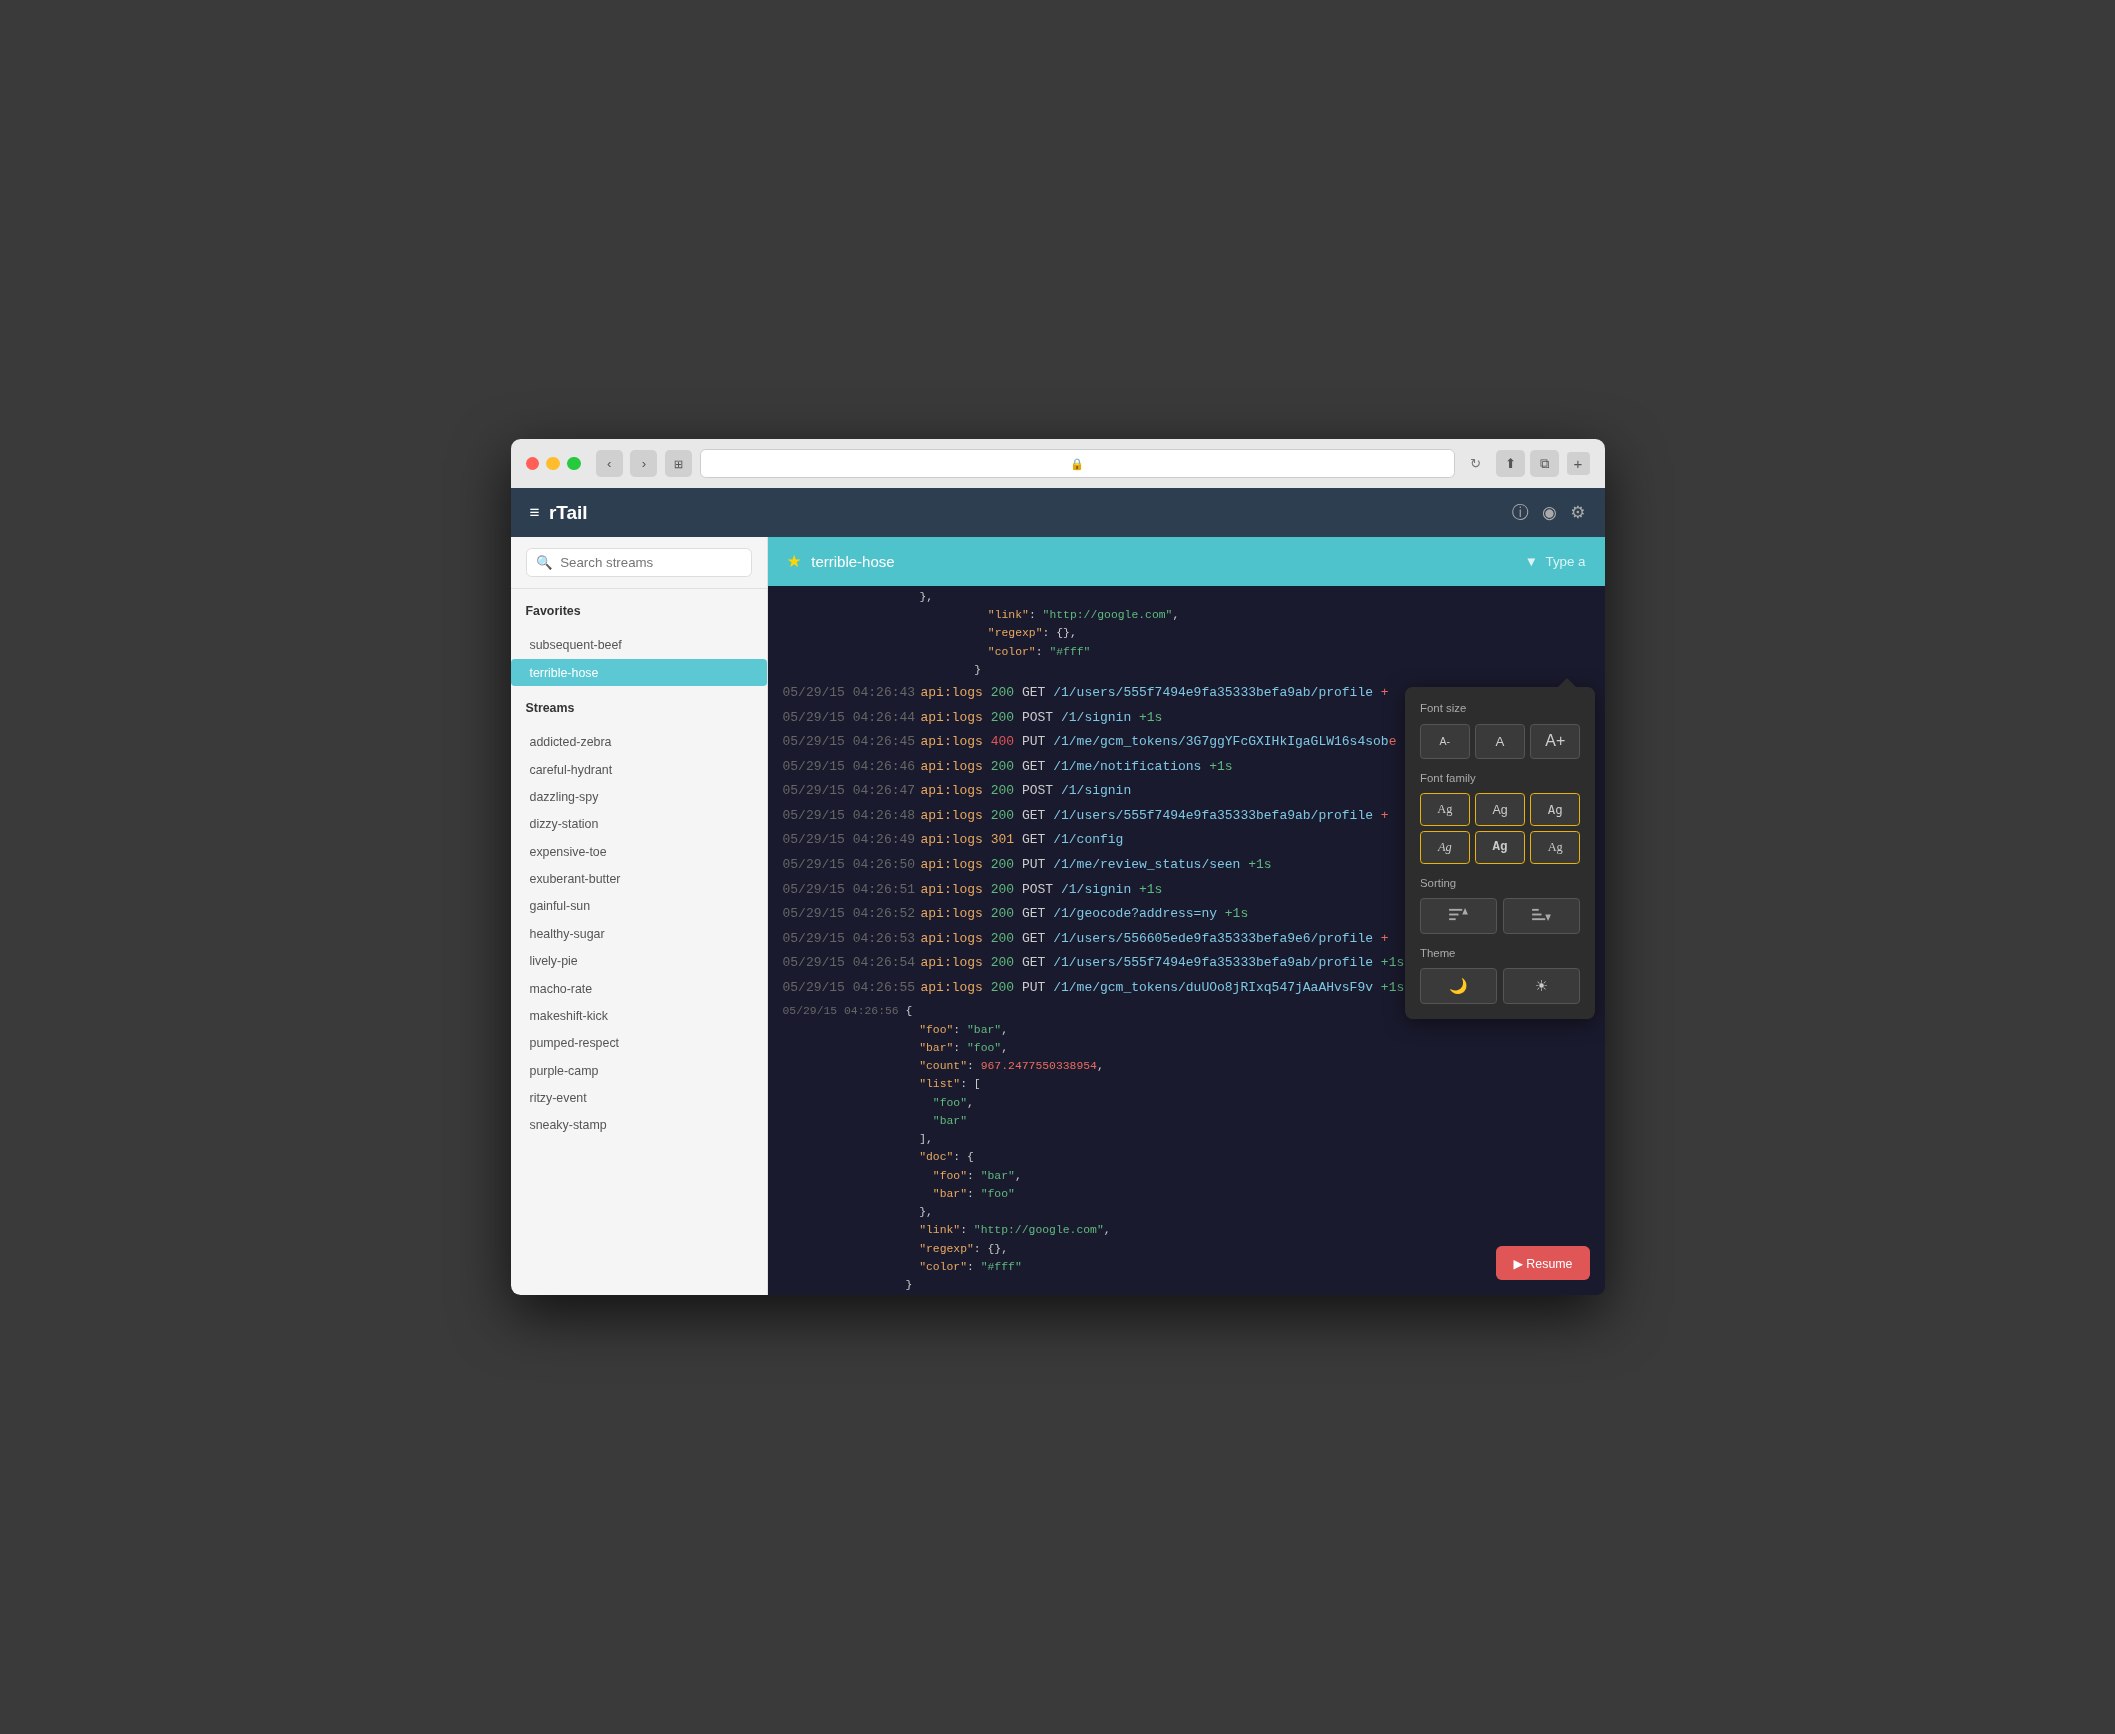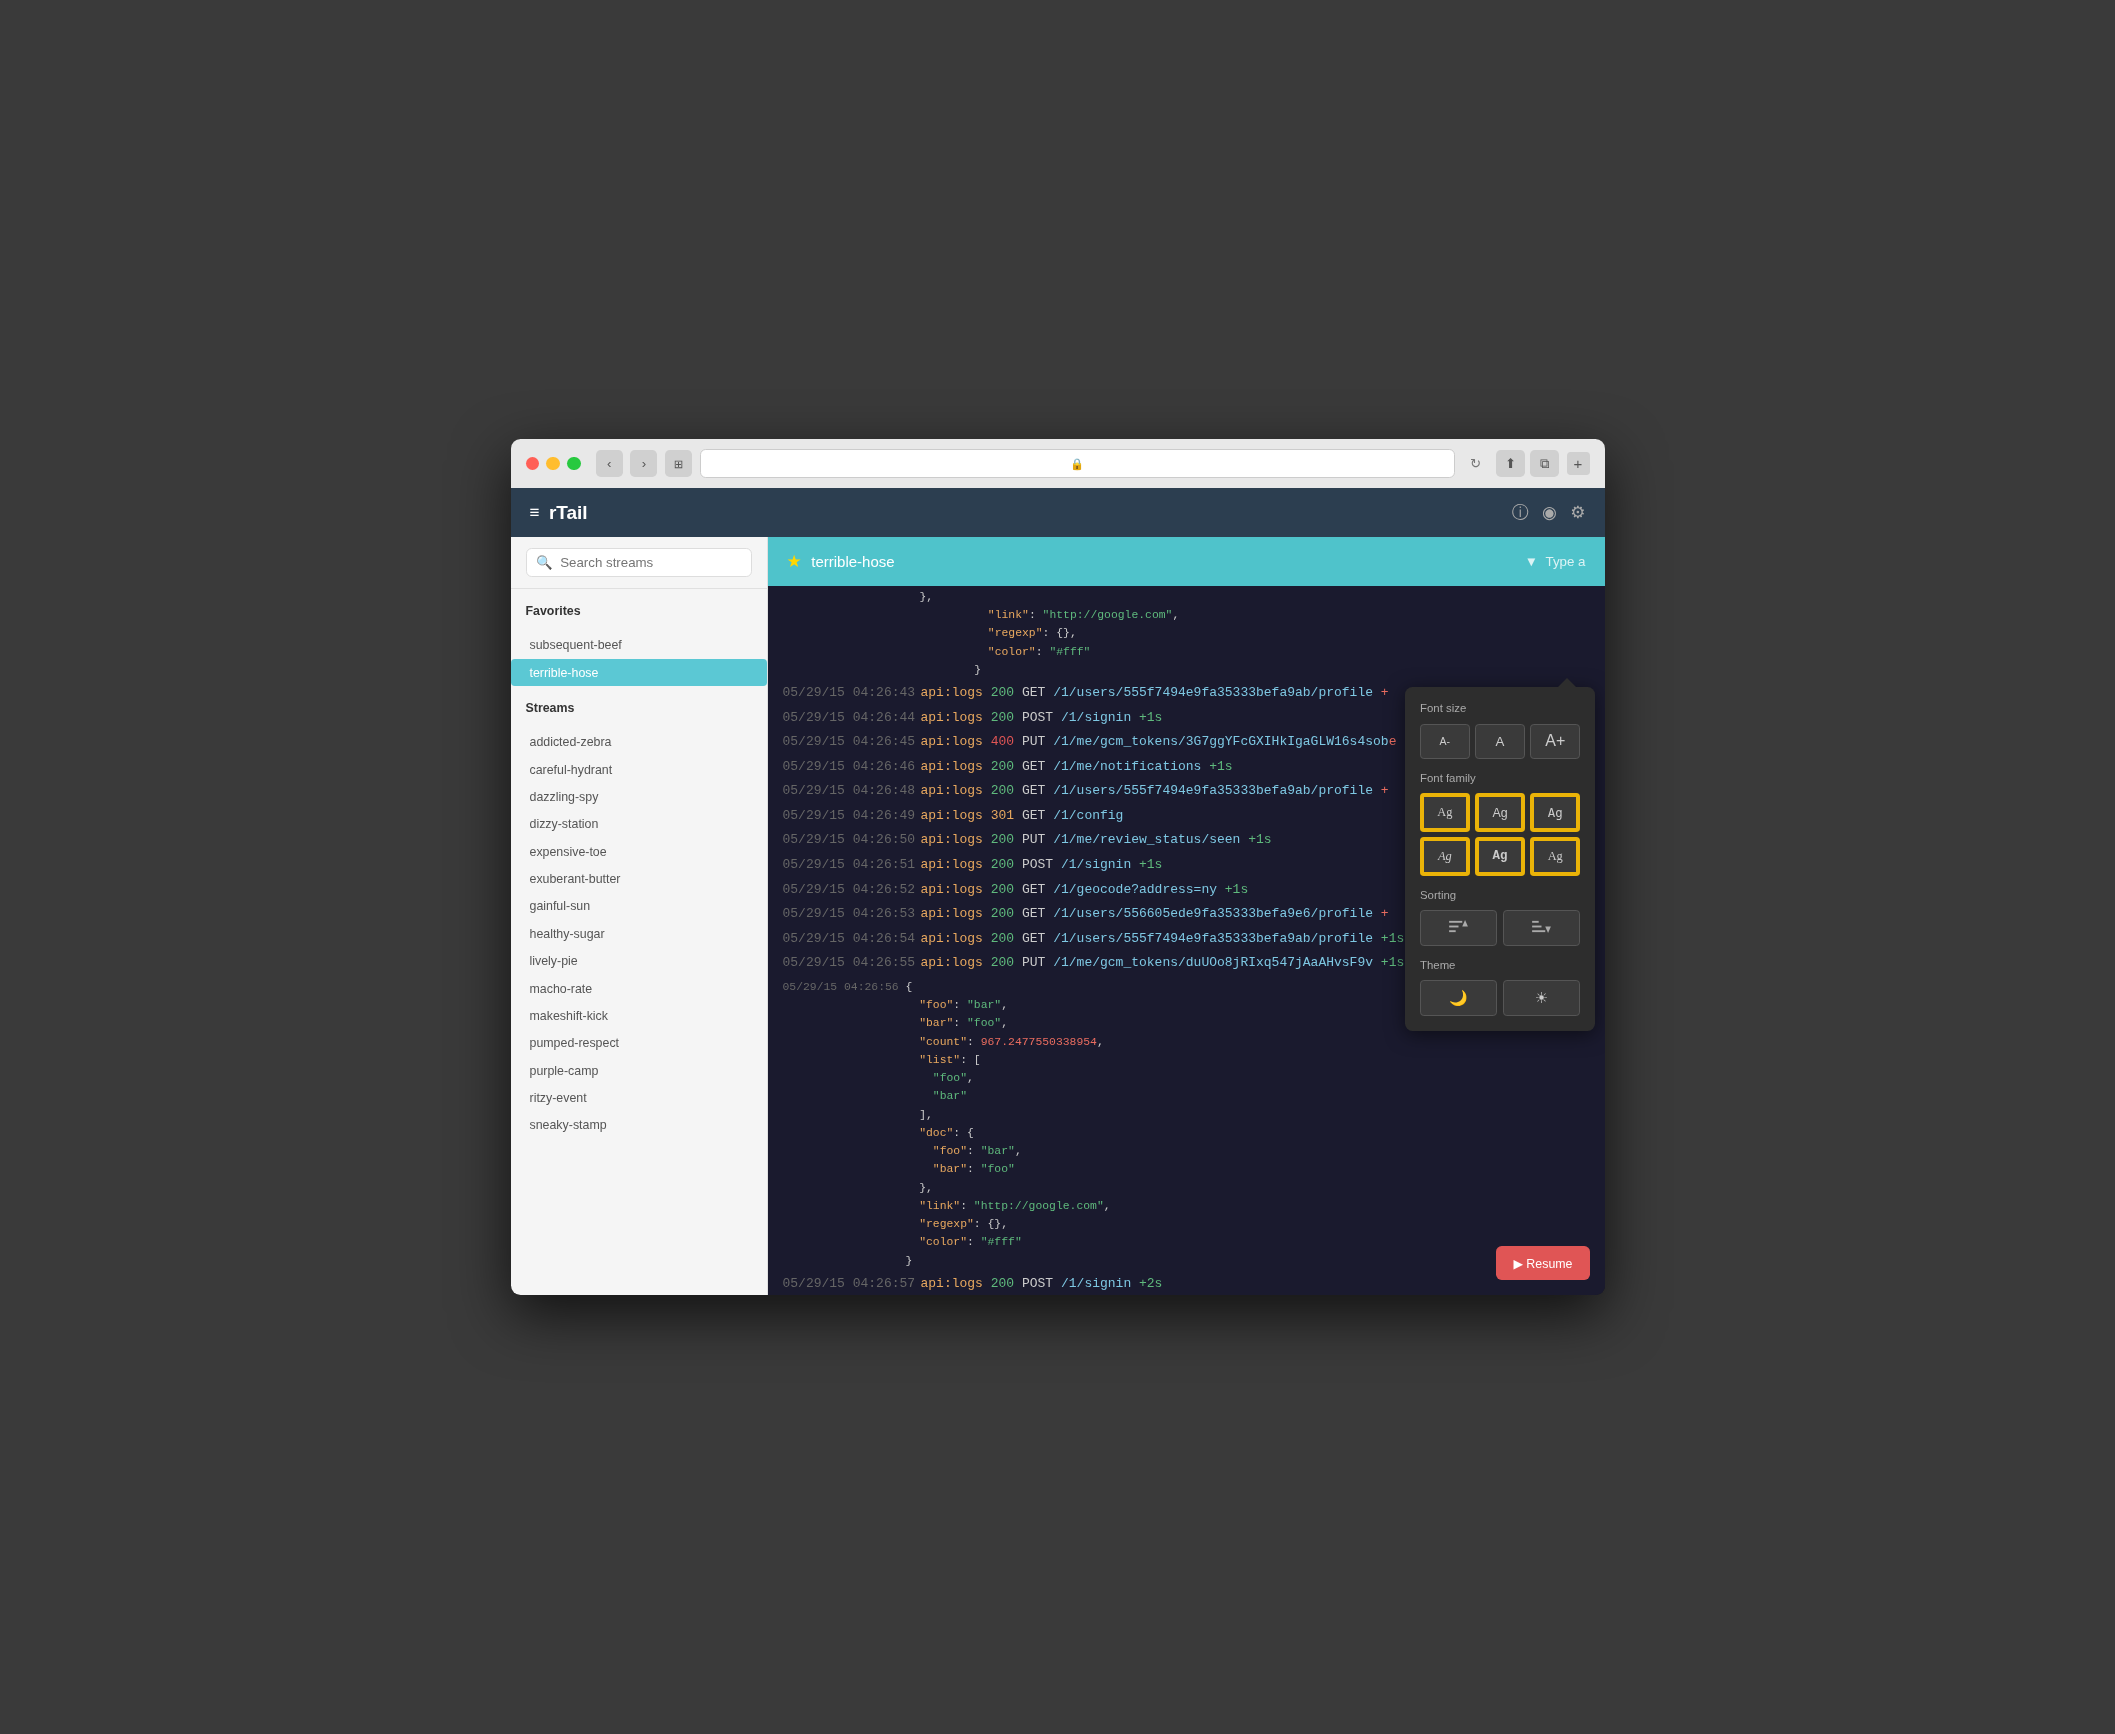--- a/index.html
+++ b/index.html
@@ -331,21 +331,21 @@
     .settings-btn.font-md { font-size: 13.3px; }
     .settings-btn.font-lg { font-size: 16px; }
     .font-family-row {
       display: grid;
       grid-template-columns: 1fr 1fr 1fr;
       gap: 5.7px;
       margin-bottom: 13.3px;
     }
     .font-family-btn {
       background: #3a3a3a;
-      border: 4px solid #eab308;
+      border: 1px solid #eab308;
       border-radius: 3.8px;
       color: #ccc;
       padding: 7.6px 3.8px;
       cursor: pointer;
       text-align: center;
       font-size: 12.4px;
     }
     .sorting-row {
       display: flex;
       gap: 5.7px;
@@ -495,20 +495,24 @@
             <span class="log-timestamp">05/29/15 04:26:44</span>
             <span class="log-content"><span class="log-source">api:logs</span> <span class="log-200">200</span> <span class="log-method">POST</span> <span class="log-path">/1/signin</span> <span class="log-delta">+1s</span></span>
           </div>
           <div class="log-entry">
             <span class="log-timestamp">05/29/15 04:26:45</span>
             <span class="log-content"><span class="log-source">api:logs</span> <span class="log-400">400</span> <span class="log-method">PUT</span> <span class="log-path">/1/me/gcm_tokens/3G7ggYFcGXIHkIgaGLW16s4sob</span><span class="log-truncated">e</span></span>
           </div>
           <div class="log-entry">
             <span class="log-timestamp">05/29/15 04:26:46</span>
             <span class="log-content"><span class="log-source">api:logs</span> <span class="log-200">200</span> <span class="log-method">GET</span> <span class="log-path">/1/me/notifications</span> <span class="log-delta">+1s</span></span>
+          </div>
+          <div class="log-entry">
+            <span class="log-timestamp">05/29/15 04:26:47</span>
+            <span class="log-content"><span class="log-source">api:logs</span> <span class="log-200">200</span> <span class="log-method">POST</span> <span class="log-path">/1/signin</span></span>
           </div>
           <div class="log-entry">
             <span class="log-timestamp">05/29/15 04:26:48</span>
             <span class="log-content"><span class="log-source">api:logs</span> <span class="log-200">200</span> <span class="log-method">GET</span> <span class="log-path">/1/users/555f7494e9fa35333befa9ab/profile</span> <span class="log-truncated">+</span></span>
           </div>
           <div class="log-entry">
             <span class="log-timestamp">05/29/15 04:26:49</span>
             <span class="log-content"><span class="log-source">api:logs</span> <span class="log-301">301</span> <span class="log-method">GET</span> <span class="log-path">/1/config</span></span>
           </div>
           <div class="log-entry">

